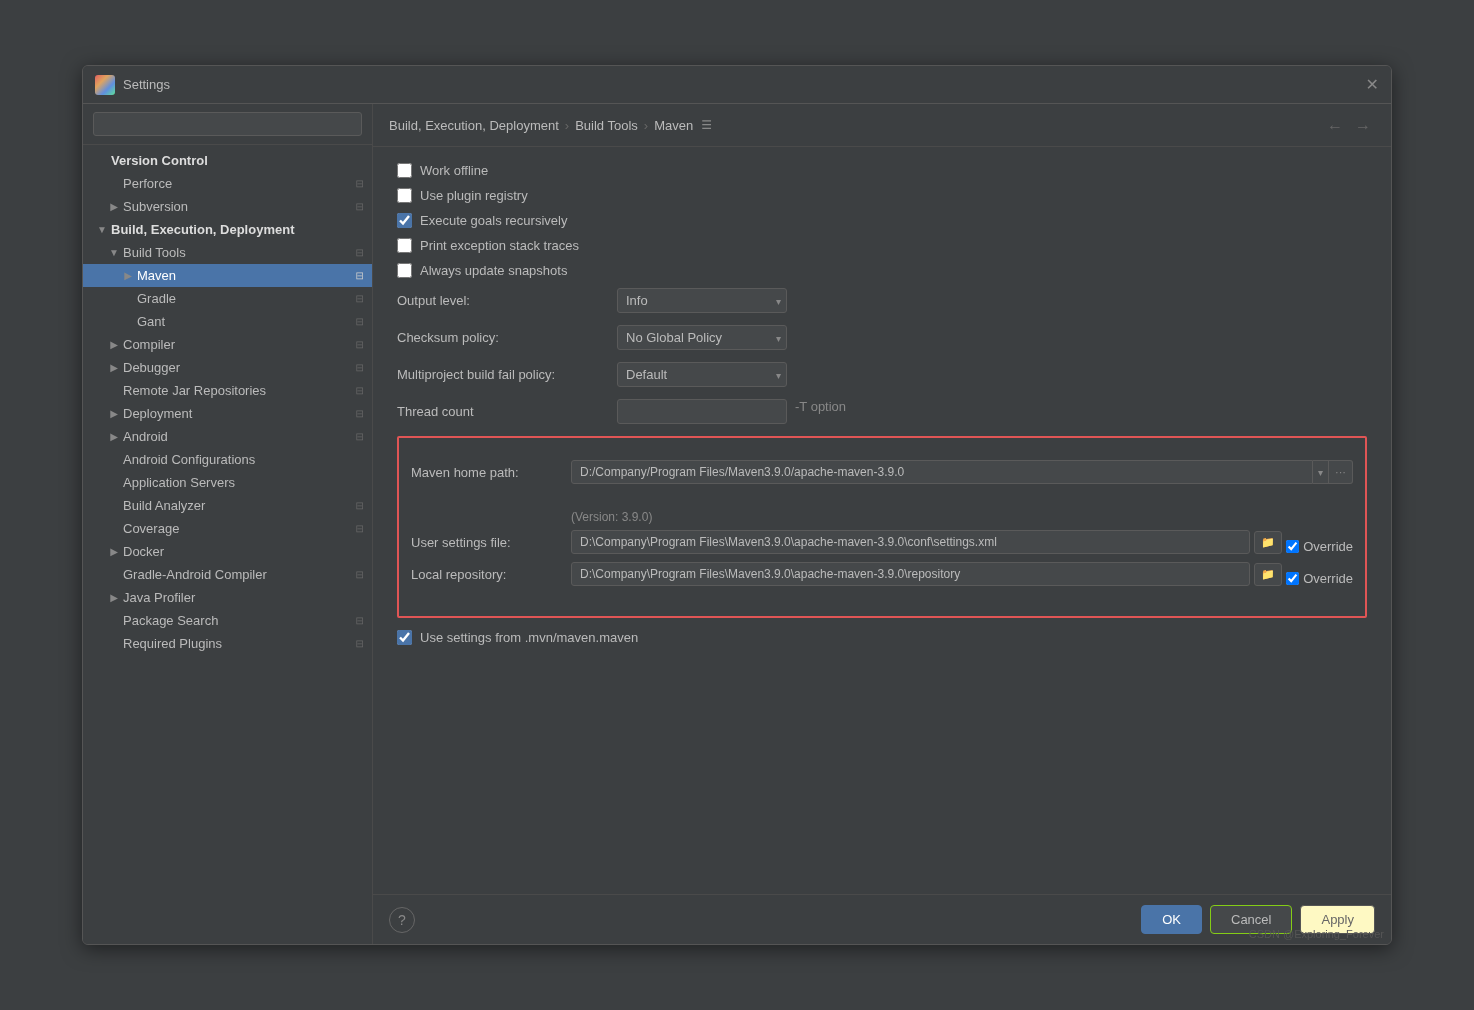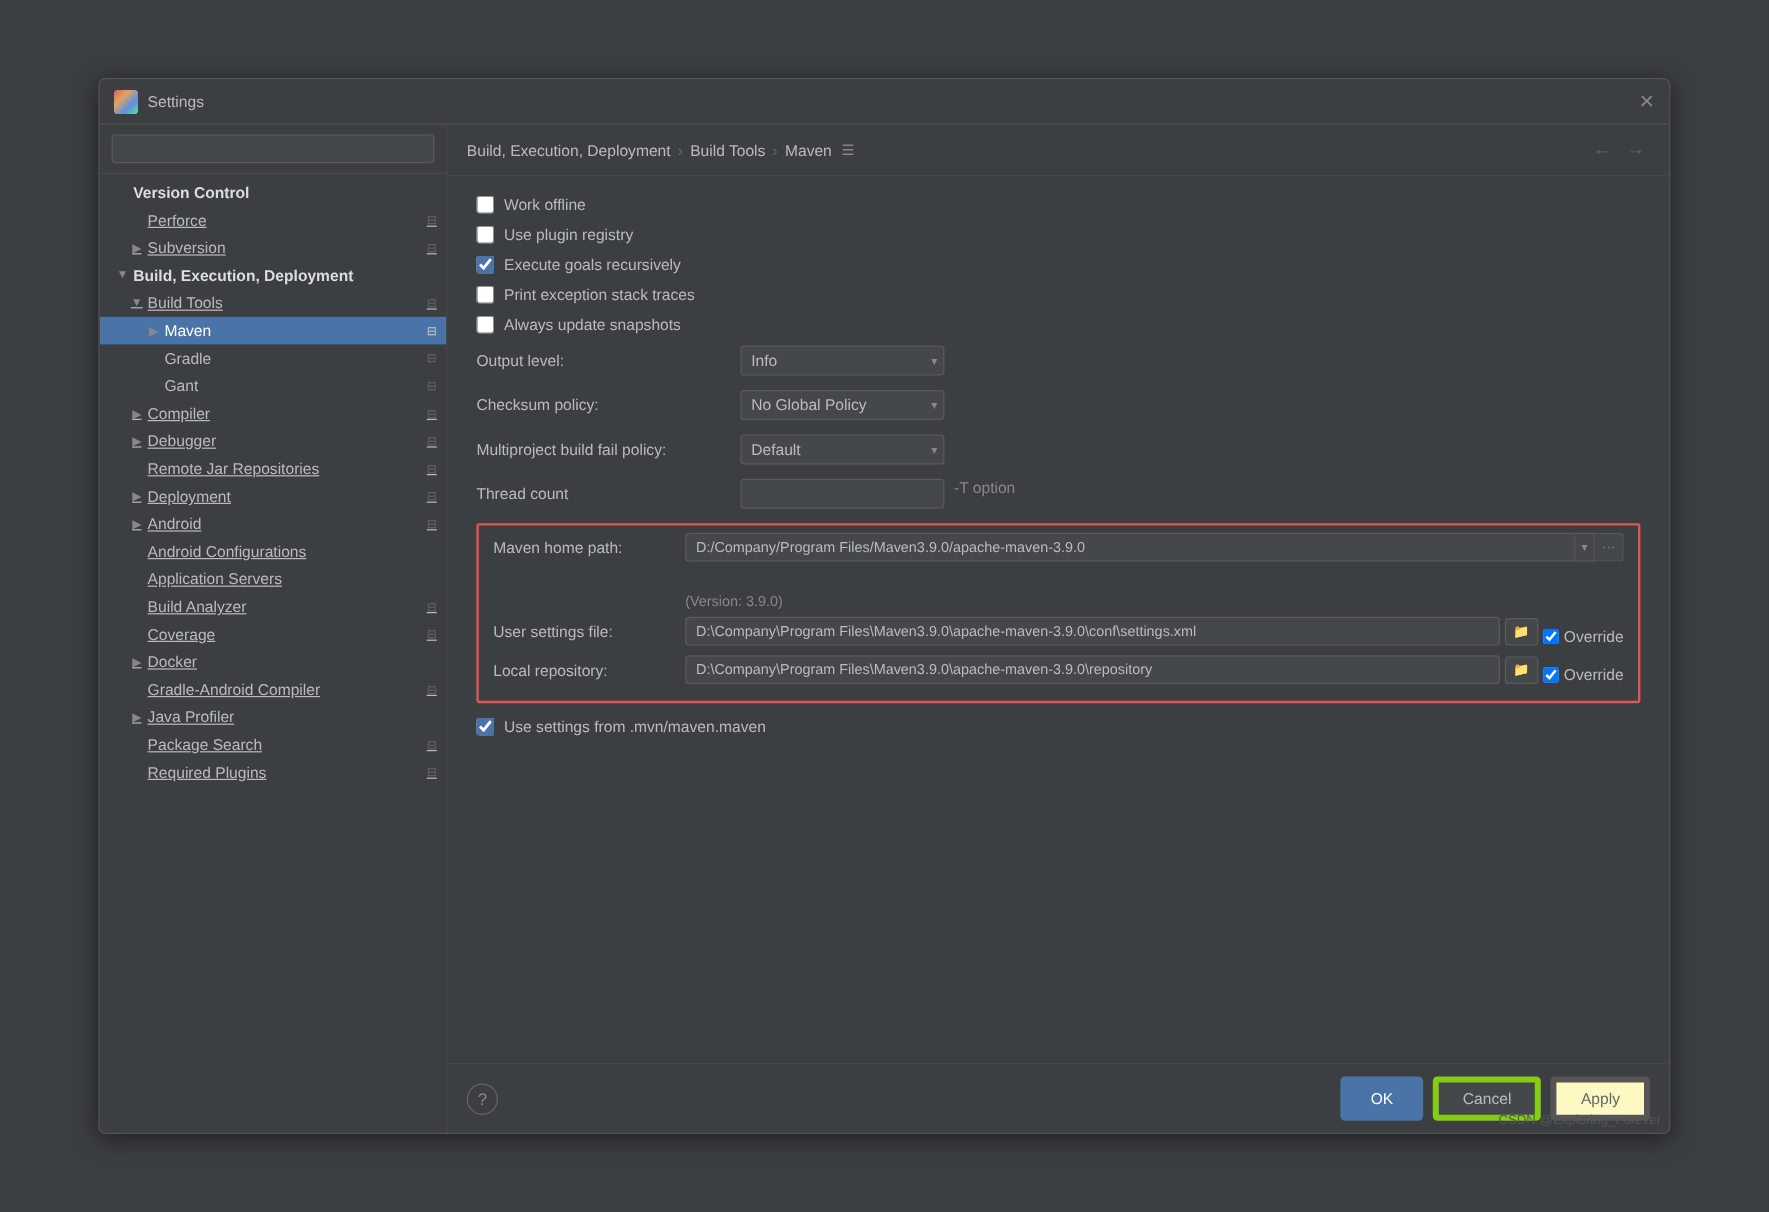--- a/index.html
+++ b/index.html
@@ -113,21 +113,21 @@
       flex-shrink: 0;
     }
     .tree-label {
       flex: 1;
     }
     .tree-settings-icon {
       color: #666;
       font-size: 10px;
       margin-left: auto;
     }
-    .indent-1 { padding-left: 24px; text-decoration: underline; }
+    .indent-1 { padding-left: 24px; }
     .indent-2 { padding-left: 38px; }
     
     .main-panel {
       flex: 1;
       display: flex;
       flex-direction: column;
       background: #3c3f41;
       overflow: hidden;
     }
     .breadcrumb-bar {
@@ -240,21 +240,21 @@
       outline: none;
     }
     .option-text {
       color: #888;
       font-size: 13px;
     }
     
     .highlight-section {
       border: 2px solid #e05555;
       border-radius: 2px;
-      padding: 6px 12px;
+      padding: 22px 12px;
       margin-bottom: 12px;
     }
     .path-row {
       display: flex;
       align-items: center;
       margin-bottom: 8px;
     }
     .path-label {
       width: 160px;
       color: #bbbbbb;
@@ -326,21 +326,21 @@
       margin-left: auto;
       display: flex;
       gap: 8px;
       align-items: center;
     }
     .btn {
       padding: 6px 20px;
       border-radius: 4px;
       cursor: pointer;
       font-size: 13px;
-      border: 5px solid #84cc16;
+      border: 1px solid #84cc16;
     }
     .btn-primary {
       background: #4a74a8;
       color: #ffffff;
       border-color: #4a74a8;
     }
     .btn-default {
       background: #45484a;
       color: #bbbbbb;
     }

